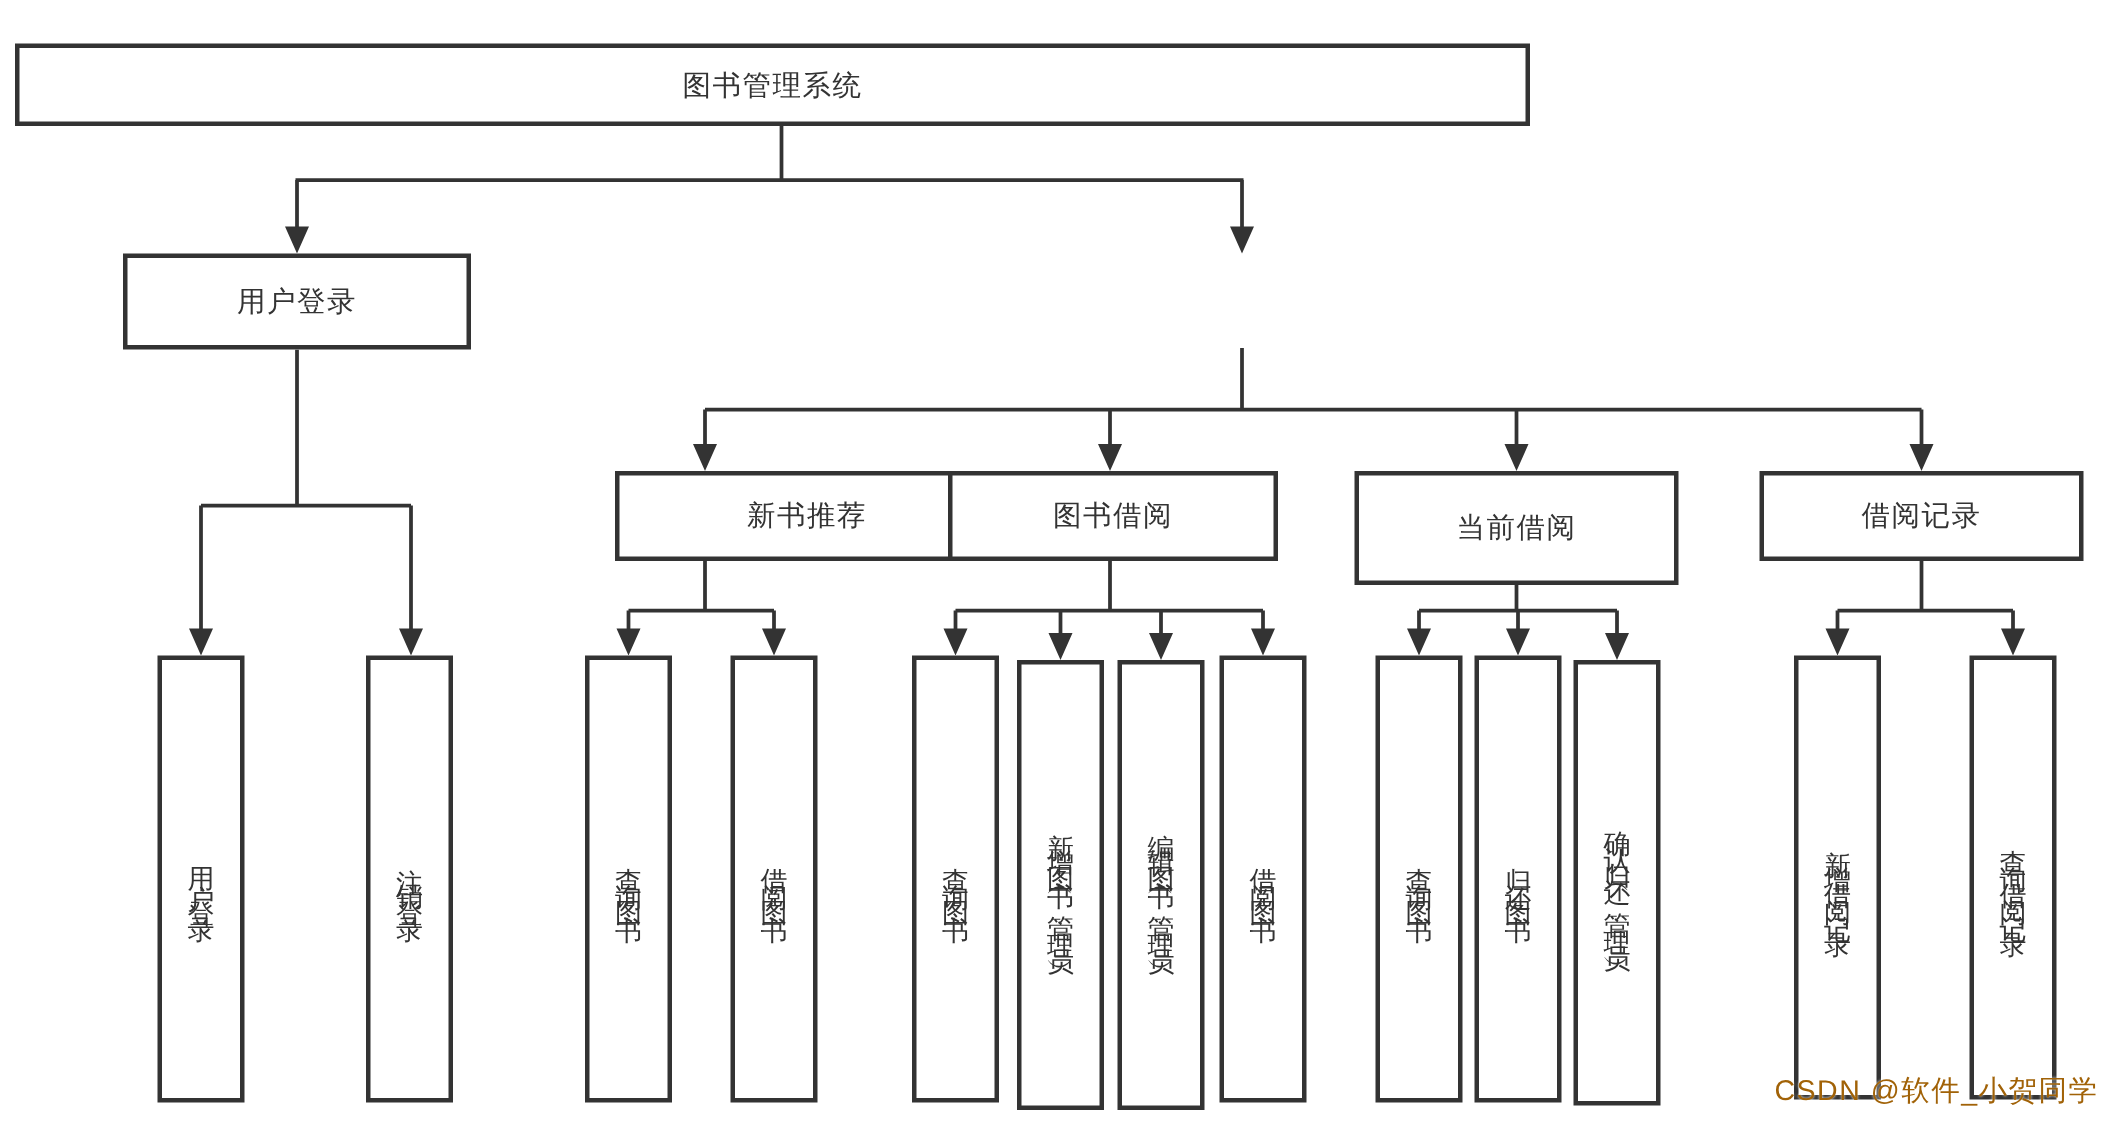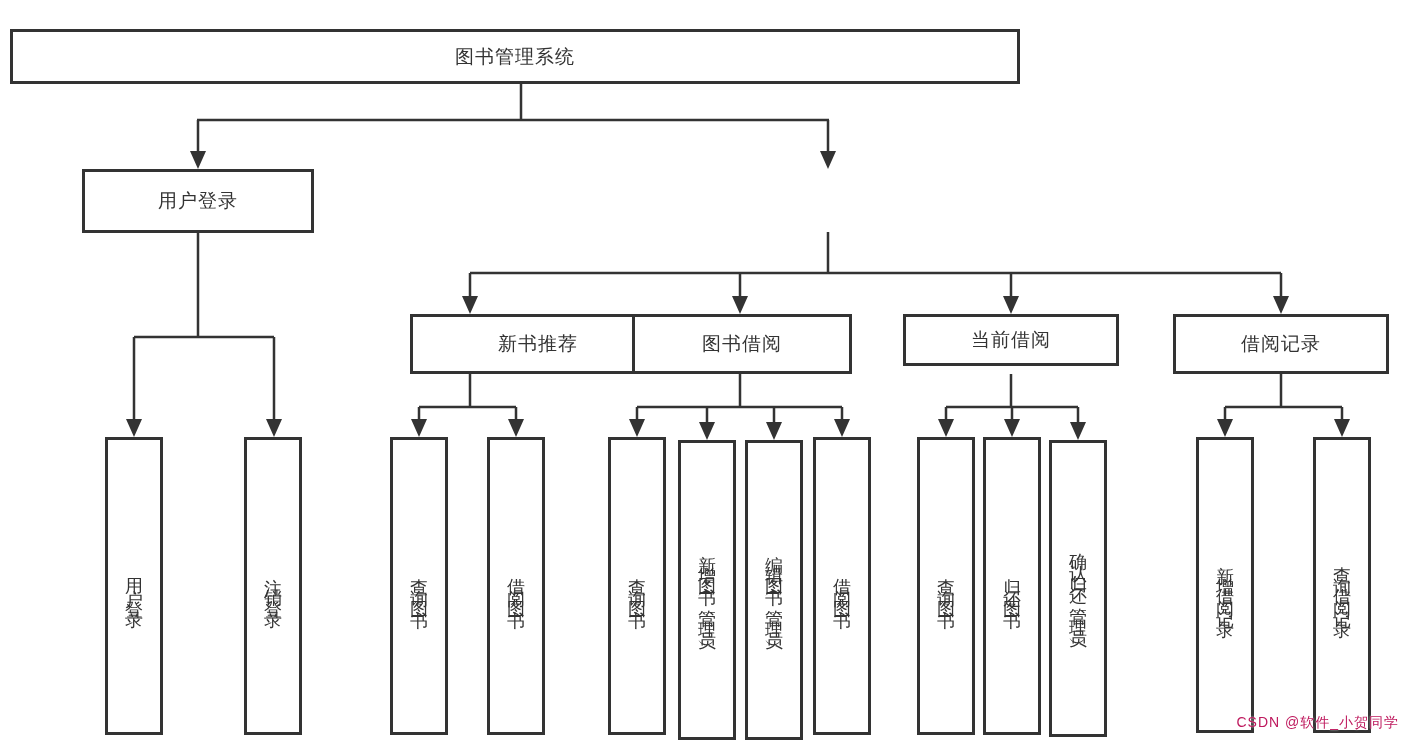--- a/index.html
+++ b/index.html
@@ -29,40 +29,40 @@
     letter-spacing:11px;
     line-height:1;
     white-space:nowrap;
   }
   
   .b-root{left:10px;top:13px;width:1010px;height:55px;margin-top:16px;}
   .b-login{left:82px;top:169px;width:232px;height:64px;}
   .b-mgmt{left:712px;top:169px;width:235px;height:63px;}
   .b-g0{left:362px;top:314px;width:256px;height:60px;margin-left:48px;}
   .b-g1{left:632px;top:314px;width:220px;height:60px;text-align:right;}
-  .b-g2{left:903px;top:314px;width:216px;height:52px;}
+  .b-g2{left:903px;top:314px;width:216px;height:76px;}
   .b-g3{left:1173px;top:314px;width:216px;height:60px;}
   .b-l00{left:105px;top:437px;width:58px;height:298px;}
   .b-l01{left:244px;top:437px;width:58px;height:298px;}
   .b-l10{left:390px;top:437px;width:58px;height:298px;}
   .b-l11{left:487px;top:437px;width:58px;height:298px;}
   .b-l20{left:608px;top:437px;width:58px;height:298px;}
   .b-l21{left:678px;top:440px;width:58px;height:300px;}
   .b-l22{left:745px;top:440px;width:58px;height:300px;}
   .b-l23{left:813px;top:437px;width:58px;height:298px;}
   .b-l30{left:917px;top:437px;width:58px;height:298px;}
   .b-l31{left:983px;top:437px;width:58px;height:298px;}
   .b-l32{left:1049px;top:440px;width:58px;height:297px;}
   .b-l40{left:1196px;top:437px;width:58px;height:296px;}
   .b-l41{left:1313px;top:437px;width:58px;height:296px;}
   #watermark{
     position:absolute;
     right:6px;top:714px;
-    font-size:14px;
-    color:#be185d;
+    font-size:19px;
+    color:#a16207;
     letter-spacing:1px;
     z-index:5;
     text-shadow:0 0 2px #ffffff;
   }
 </style>
 </head>
 <body>
 
 <div id="stage">
 

